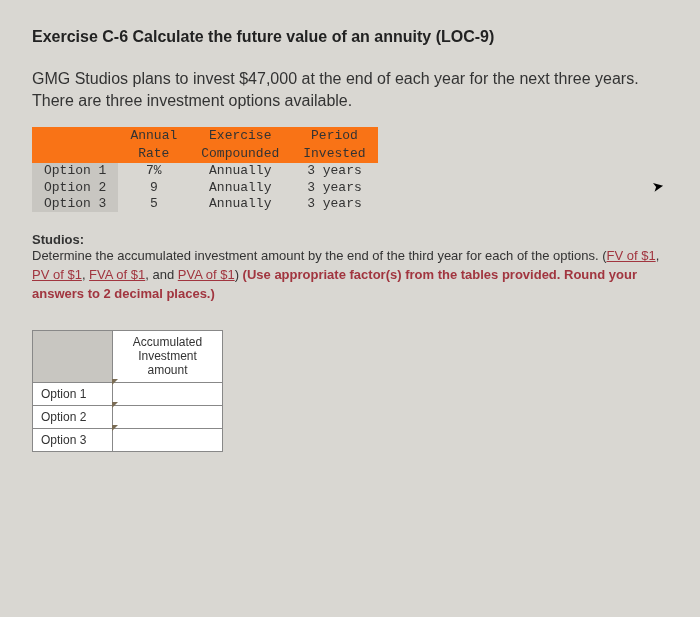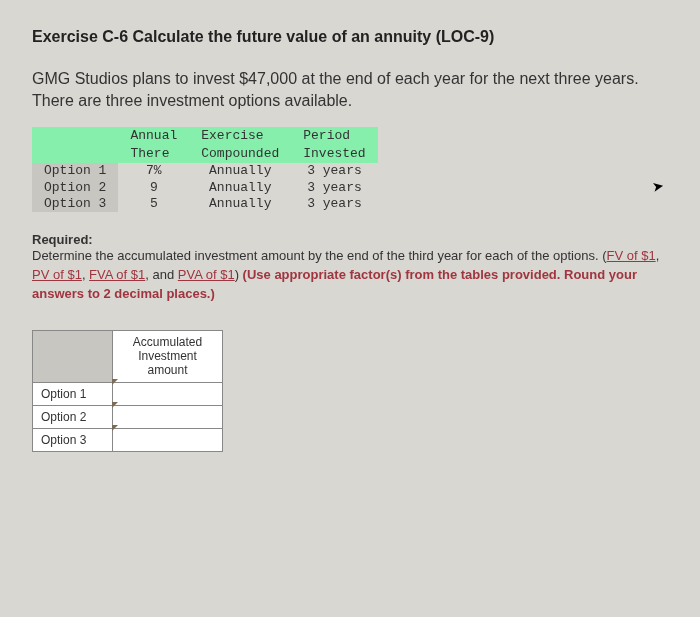--- a/index.html
+++ b/index.html
@@ -26,24 +26,24 @@
     margin-bottom: 14px;
   }
   .options-table {
     border-collapse: collapse;
     font-family: "Courier New", monospace;
     font-size: 13px;
     color: #333;
     margin-bottom: 20px;
   }
   .options-table th {
-    background: #86efac;
+    background: #f97316;
     font-weight: normal;
     padding: 1px 12px;
-    text-align: left;
+    text-align: center;
     line-height: 1.25;
   }
   .options-table td {
     padding: 0px 12px;
     text-align: center;
     line-height: 1.25;
   }
   .options-table td.label-col {
     background: #c8c6c1;
     text-align: left;
@@ -131,21 +131,21 @@
 
 <table class="options-table">
   <tbody>
       <tr>
     <th class="label-col" rowspan="2"></th>
     <th>Annual</th>
     <th>Exercise</th>
     <th>Period</th>
   </tr>
   <tr>
-    <th>There</th>
+    <th>Rate</th>
     <th>Compounded</th>
     <th>Invested</th>
   </tr>
   <tr>
     <td class="label-col">Option 1</td>
     <td>7%</td>
     <td>Annually</td>
     <td>3 years</td>
   </tr>
   <tr>
@@ -157,21 +157,21 @@
   <tr>
     <td class="label-col">Option 3</td>
     <td>5</td>
     <td>Annually</td>
     <td>3 years</td>
   </tr>
 </tbody>
   </table>
 
 <div class="required-block">
-  <div class="required-label">Required:</div>
+  <div class="required-label">Studios:</div>
   <div class="required-text">
     <span>Determine the accumulated investment amount by the end of the third year for each of the options. (</span><a href="#" class="link">FV of $1</a><span>, </span><a href="#" class="link">PV of $1</a><span>, </span><a href="#" class="link">FVA of $1</a><span>, and </span><a href="#" class="link">PVA of $1</a><span>) </span><span class="hint-bold">(Use appropriate factor(s) from the tables provided. Round your answers to 2 decimal places.)</span>
   </div>
 </div>
 
 <table class="answer-table">
   <tbody>
       <tr>
     <th class="corner"></th>
     <th class="col-head">

